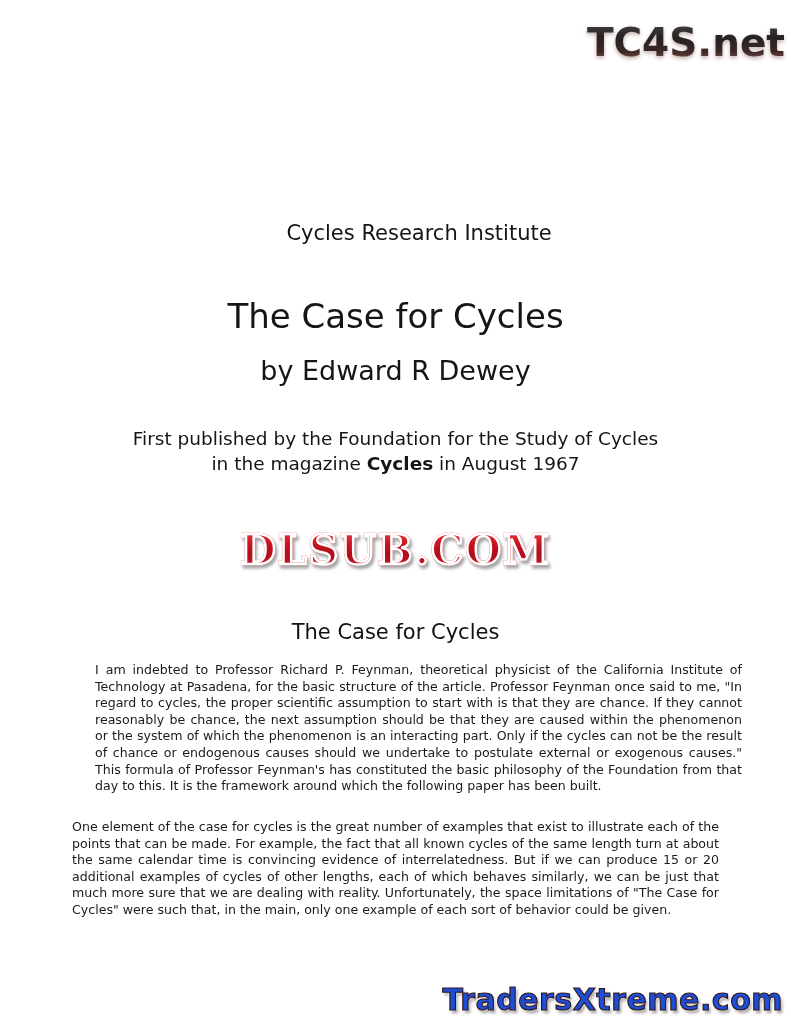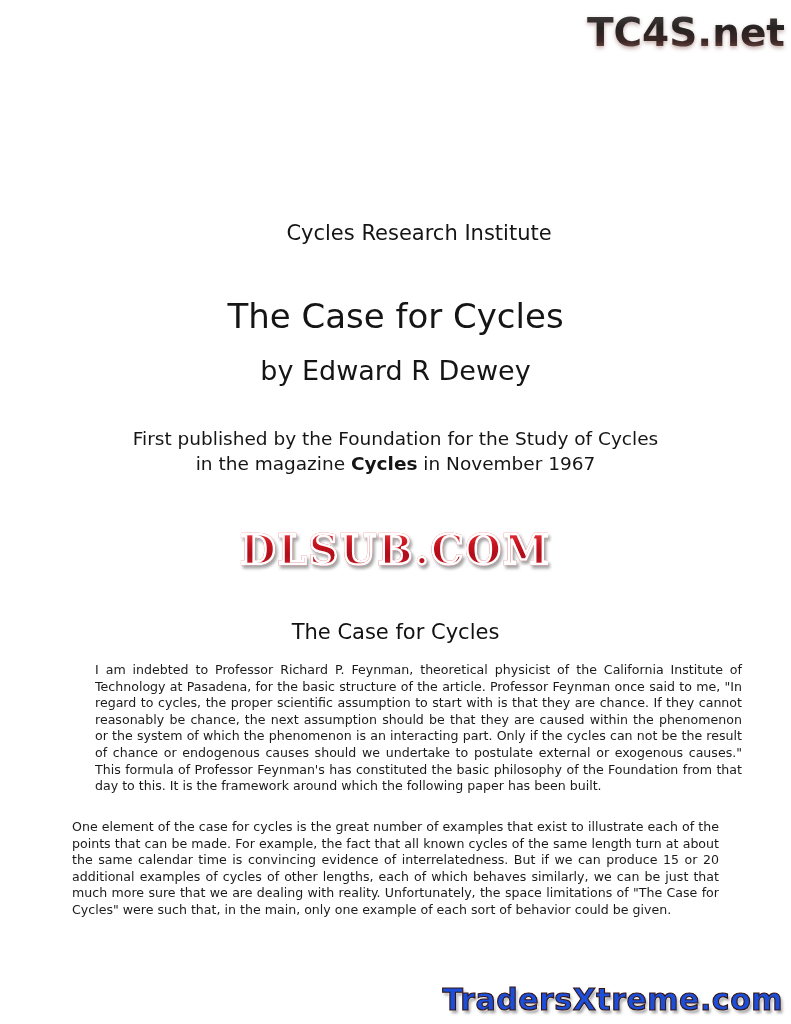--- a/index.html
+++ b/index.html
@@ -6,21 +6,21 @@
   .page{
     position:relative;
     width:791px;height:1024px;
     margin:0 auto;
     background:#ffffff;
     font-family:"DejaVu Sans", sans-serif;
     overflow:hidden;
   }
   
   .tc4s{
-    position:absolute;top:10px;right:6px;
+    position:absolute;top:20px;right:6px;
     font-size:39px;font-weight:bold;letter-spacing:0;
     background:linear-gradient(180deg,#4a4543 0%,#262222 40%,#3c2826 70%,#8e5d58 96%);
     -webkit-background-clip:text;background-clip:text;
     color:transparent;
     filter:drop-shadow(0 2px 2px rgba(120,70,65,.45));
   }
   
   .cline{position:absolute;left:0;right:0;text-align:center;color:#151515;}
   .institute{top:221px;font-size:21px;margin-left:47px;}
   .inst-url{top:249px;font-size:16.5px;}
@@ -69,21 +69,21 @@
 
   <div class="cline institute">Cycles Research Institute</div>
 
 
   <div class="cline main-title">The Case for Cycles</div>
 
   <div class="cline author">by Edward R Dewey</div>
 
   <div class="cline pubnote">
     <span>First published by the Foundation for the Study of Cycles</span><br>
-    <span>in the magazine </span><b>Cycles</b><span> in November 1967</span>
+    <span>in the magazine </span><b>Cycles</b><span> in August 1967</span>
   </div>
 
   <div class="cline dlsub">DLSUB.COM</div>
 
   <div class="cline article-heading">The Case for Cycles</div>
 
   <div class="para para1">I am indebted to Professor Richard P. Feynman, theoretical physicist of the California Institute of Technology at Pasadena, for the basic structure of the article. Professor Feynman once said to me, "In regard to cycles, the proper scientific assumption to start with is that they are chance. If they cannot reasonably be chance, the next assumption should be that they are caused within the phenomenon or the system of which the phenomenon is an interacting part. Only if the cycles can not be the result of chance or endogenous causes should we undertake to postulate external or exogenous causes." This formula of Professor Feynman's has constituted the basic philosophy of the Foundation from that day to this. It is the framework around which the following paper has been built.</div>
 
   <div class="para para2">One element of the case for cycles is the great number of examples that exist to illustrate each of the points that can be made. For example, the fact that all known cycles of the same length turn at about the same calendar time is convincing evidence of interrelatedness. But if we can produce 15 or 20 additional examples of cycles of other lengths, each of which behaves similarly, we can be just that much more sure that we are dealing with reality. Unfortunately, the space limitations of "The Case for Cycles" were such that, in the main, only one example of each sort of behavior could be given.</div>
 

